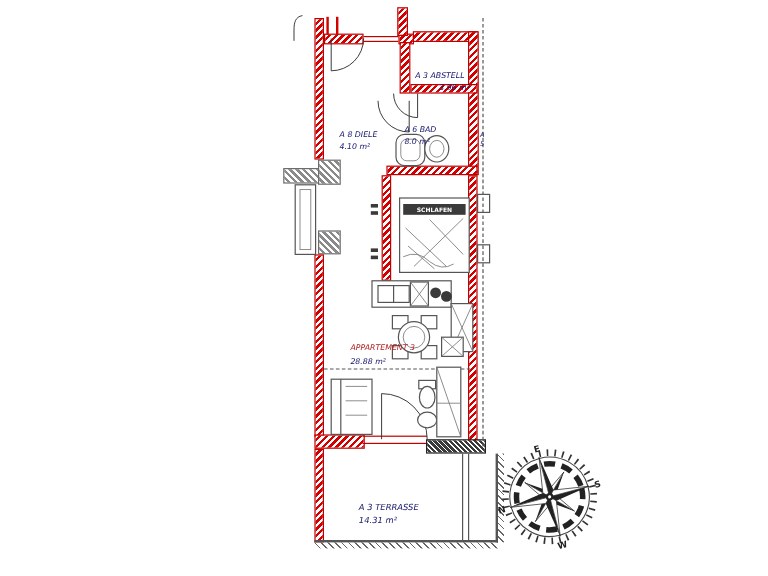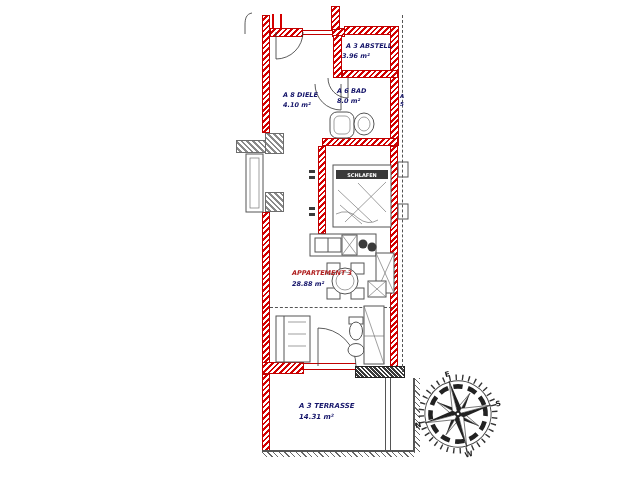--- a/index.html
+++ b/index.html
@@ -15,21 +15,21 @@
   
   .wd{position:absolute;background:repeating-linear-gradient(45deg,#ffffff 0 1px,#3a3a3a 1px 3px);
       border:1px solid #222;box-sizing:border-box;}
   
   .win{position:absolute;border-top:1px solid #c00000;border-bottom:1px solid #c00000;box-sizing:border-box;}
   .dashv{position:absolute;border-left:1px dashed #555;width:0;}
   .dashh{position:absolute;border-top:1px dashed #555;height:0;}
   .ticks{position:absolute;background:repeating-linear-gradient(45deg,transparent 0 3px,#666 3px 4px);}
   .edge{position:absolute;background:#555;}
   .posts{position:absolute;border-left:1px solid #555;border-right:1px solid #555;box-sizing:border-box;}
-  .lbl{position:absolute;font-style:italic;font-weight:bold;color:#16166b;font-size:6.5px;line-height:8px;white-space:nowrap;}
+  .lbl{position:absolute;font-style:italic;font-weight:normal;color:#16166b;font-size:6.5px;line-height:8px;white-space:nowrap;margin-top:17px;}
   .lbl.small{font-size:5.5px;line-height:7px;}
   .lbl.big{font-size:7px;line-height:9px;}
   .lbl.red{color:#b02020;}
   svg.layer{position:absolute;left:0;top:0;}
   svg .ln{stroke:#555;fill:none;stroke-width:1;}
   svg .thin{stroke:#777;fill:none;stroke-width:0.7;}
   svg .arc{stroke:#333;fill:none;stroke-width:0.8;}
   svg .furn{stroke:#555;fill:#ffffff;stroke-width:1;}
   svg .dark{fill:#3a3a3a;stroke:none;}
 </style>
@@ -206,21 +206,21 @@
       <g font-size="8" font-weight="bold" fill="#222" text-anchor="middle">
         <text x="0" y="-42">E</text>
         <text x="45" y="3">S</text>
         <text x="0" y="48">W</text>
         <text x="-45" y="3">N</text>
       </g>
     </g>
   </svg>
 
   <div class="lbl" style="left:346px;top:42px;">A 3 ABSTELL</div>
-  <div class="lbl" style="left:342px;top:52px;text-align:center;">3.96 m²</div>
+  <div class="lbl" style="left:366px;top:52px;text-align:center;">3.96 m²</div>
 
   <div class="lbl" style="left:283px;top:91px;">A 8 DIELE</div>
   <div class="lbl" style="left:283px;top:101px;">4.10 m²</div>
 
   <div class="lbl" style="left:337px;top:87px;">A 6 BAD</div>
   <div class="lbl" style="left:337px;top:97px;">8.0 m²</div>
 
   <div class="lbl small" style="left:400px;top:93px;">A</div>
   <div class="lbl small" style="left:400px;top:101px;">5</div>
 

